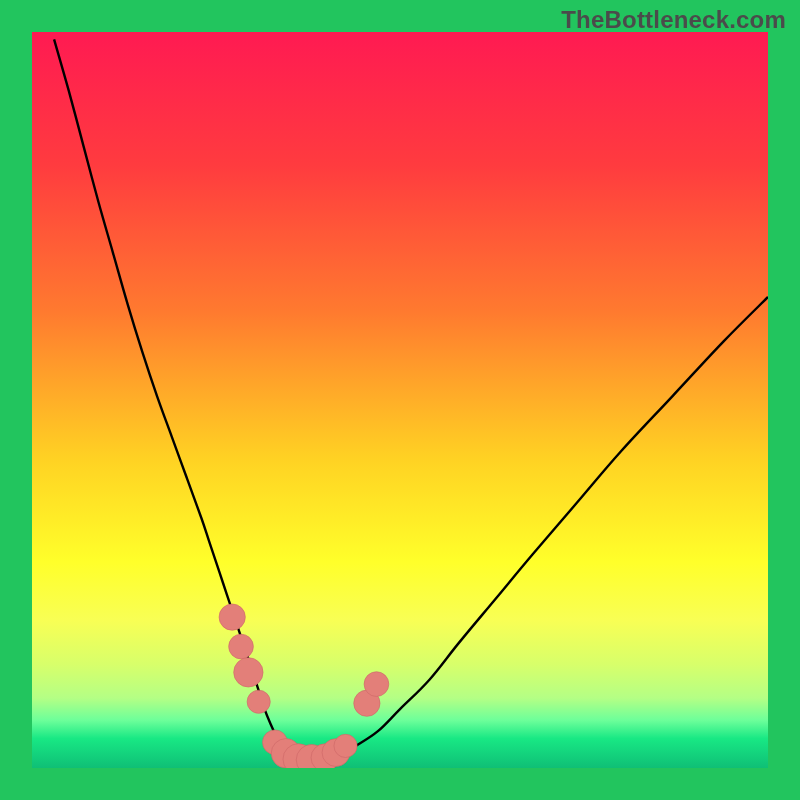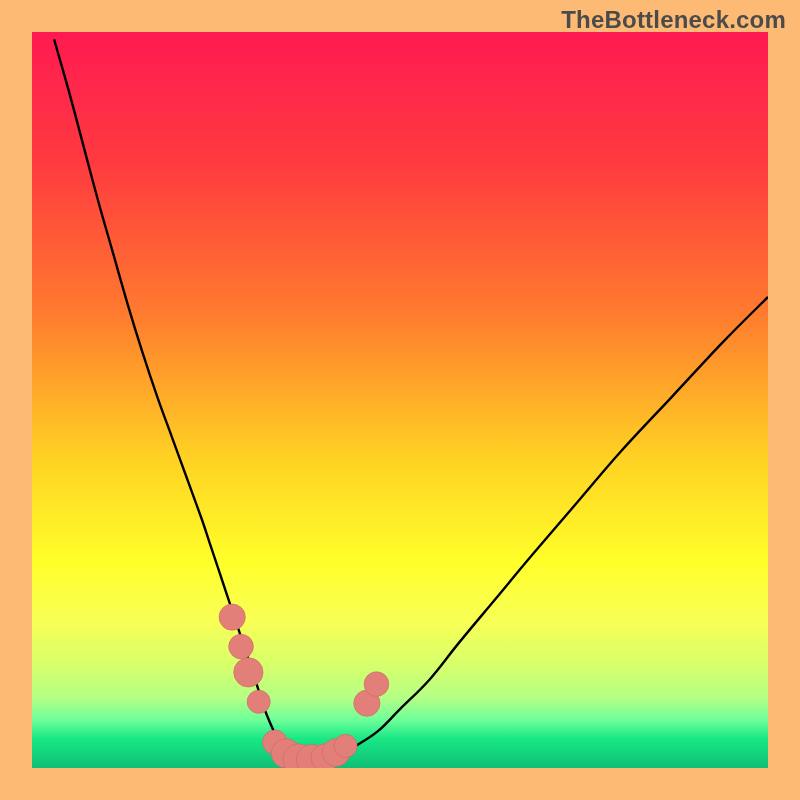--- a/index.html
+++ b/index.html
@@ -9,21 +9,21 @@
     height: 800px;
     overflow: hidden;
     background: #000;
   }
   .frame {
     position: absolute;
     left: 0;
     top: 0;
     width: 800px;
     height: 800px;
-    background: #fdba74;
+    background: #22c55e;
   }
   .plot {
     position: absolute;
     left: 32px;
     top: 32px;
     width: 736px;
     height: 736px;
     overflow: hidden;
   }
   .watermark {

